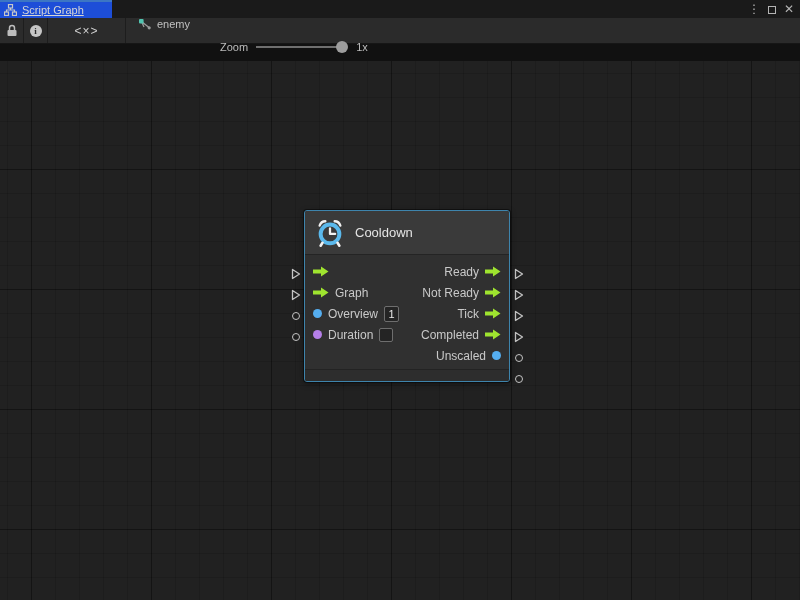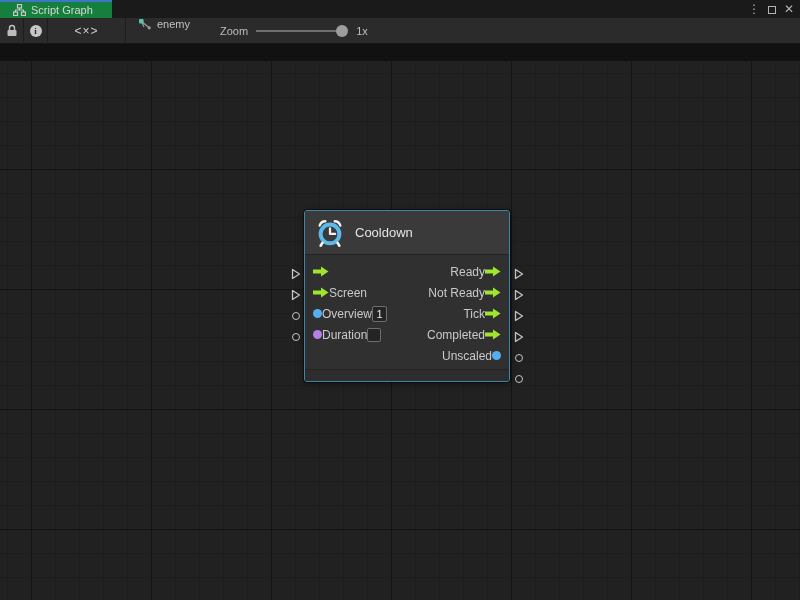--- a/index.html
+++ b/index.html
@@ -7,23 +7,23 @@
   .app {
     position:relative; width:800px; height:600px; overflow:hidden;
     font-family:"Liberation Sans", sans-serif; color:#ccc; user-select:none;
   }
   
   .titlebar {
     position:absolute; left:0; top:0; width:800px; height:18px;
     background:#1a1a1a; display:flex; align-items:stretch;
   }
   .tab {
-    width:112px; background:#15803d; border-top:2px solid var(--tab_accent,#3c76c4);
-    display:flex; align-items:center; gap:5px; padding-left:13px;
-    font-size:11px; color:#d6d6d6;
+    width:112px; background:#1d4ed8; border-top:2px solid var(--tab_accent,#3c76c4);
+    display:flex; align-items:center; gap:5px; padding-left:4px;
+    font-size:11px; color:#d6d6d6;text-decoration:underline;
   }
   .win-controls {
     margin-left:auto; display:flex; align-items:center; gap:8px;
     padding-right:6px; color:#b4b4b4;
   }
   .win-controls .glyph { font-size:12px; line-height:18px; cursor:default; }
   .maxbox { display:inline-block; width:8px; height:8px; border:1.4px solid #b4b4b4; }
   
   .toolbar {
     position:absolute; left:0; top:18px; width:800px; height:26px;
@@ -38,21 +38,21 @@
   .lock-btn { width:23px; }
   .info-btn { width:23px; }
   .code-btn { width:77px; font-size:12px; letter-spacing:1px; color:#cfcfcf; }
   .info-circle {
     width:12px; height:12px; border-radius:50%; background:#c6c6c6; color:#2b2b2b;
     font-size:9px; font-weight:bold; font-style:normal; display:flex;
     align-items:center; justify-content:center; font-family:"Liberation Serif", serif;
   }
   .graph-crumb { position:absolute; left:138px; top:0; height:25px;
     display:flex; gap:5px; color:#c0c0c0; }
-  .zoom-group { position:absolute; left:220px; top:0; height:25px;
+  .zoom-group { position:absolute; left:220px; top:16px; height:25px;
     display:flex; align-items:center; gap:8px; }
   .zoom-label, .zoom-value { color:#bdbdbd; }
   .slider { position:relative; width:92px; height:25px; }
   .slider-track { position:absolute; left:0; right:8px; top:12px; height:2px; background:#6f6f6f; }
   .slider-handle {
     position:absolute; right:0; top:7px; width:12px; height:12px;
     border-radius:50%; background:#9d9d9d;
   }
   .tb-buttons { margin-left:auto; display:flex; align-items:stretch; }
   .tb-buttons .tb-btn { padding:0 6px; border-left:1px solid #1d1d1d; font-size:11px; }
@@ -83,21 +83,21 @@
     height:44px; background:#3a3a3a; border-bottom:1px solid #242424;
     display:flex; align-items:center; gap:10px; padding:0 10px;
     border-radius:2px 2px 0 0;
   }
   .node-title { font-size:13px; color:#e4e4e4; }
   .node-body { padding:6px 0 3px 0; }
   .prow {
     height:21px; display:flex; align-items:center; justify-content:space-between;
     padding:0 8px; font-size:12px; color:#c9c9c9;
   }
-  .pgroup { display:flex; align-items:center; }
+  .pgroup { display:flex; align-items:center; gap:6px; }
   .vdot { width:9px; height:9px; border-radius:50%; display:inline-block; }
   .vdot.blue { background:var(--value_blue,#55aef0); }
   .vdot.purple { background:var(--value_purple,#b57fe8); }
   .arrow-icon { display:block; }
   .arrow-icon path { fill:var(--flow_green,#9fe42f); }
   .port-field {
     width:15px; height:16px; background:#242424; border:1px solid #6e6e6e; border-radius:2px;
     color:#e8e8e8; font-size:11px; text-align:center; font-family:"Liberation Sans",sans-serif;
     padding:0;
   }
@@ -237,21 +237,21 @@
                 <path d="M0 3.5 H8 V0.5 L15.5 5.5 L8 10.5 V7.5 H0 Z"></path>
               </svg>
           </span>
         </div>
 
         <div class="prow">
           <span class="pgroup">
             <svg class="arrow-icon" width="16" height="11" viewBox="0 0 16 11">
                 <path d="M0 3.5 H8 V0.5 L15.5 5.5 L8 10.5 V7.5 H0 Z"></path>
               </svg>
-            <span>Screen</span>
+            <span>Graph</span>
           </span>
           <span class="pgroup">
             <span>Not Ready</span>
             <svg class="arrow-icon" width="16" height="11" viewBox="0 0 16 11">
                 <path d="M0 3.5 H8 V0.5 L15.5 5.5 L8 10.5 V7.5 H0 Z"></path>
               </svg>
           </span>
         </div>
 
         <div class="prow">

